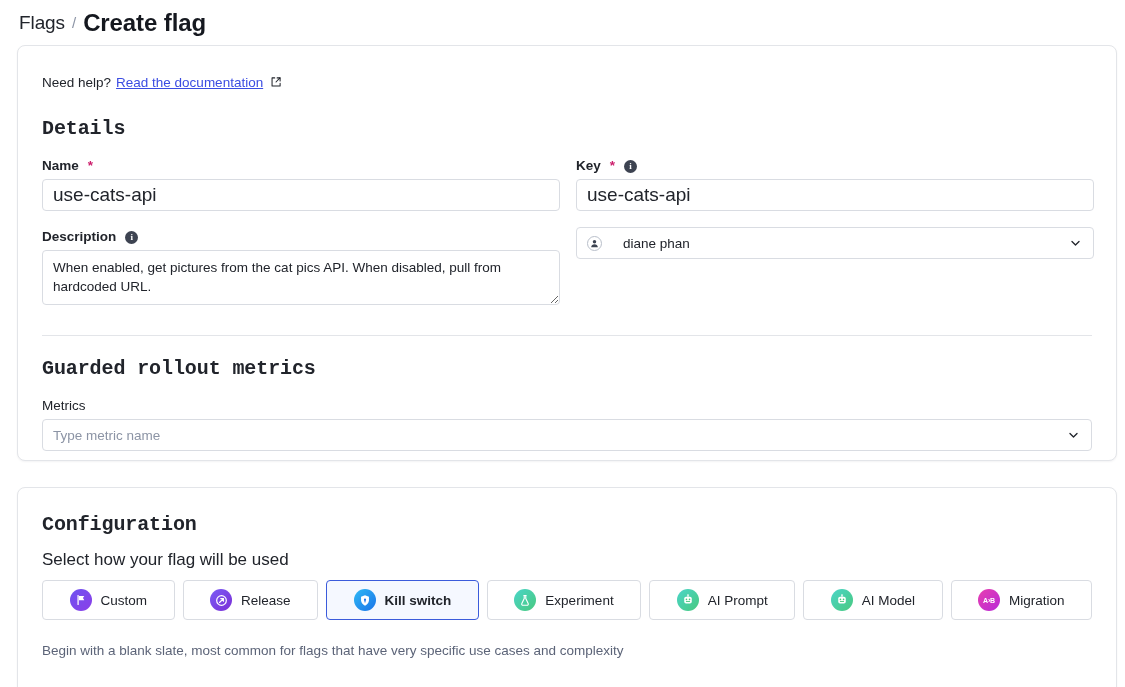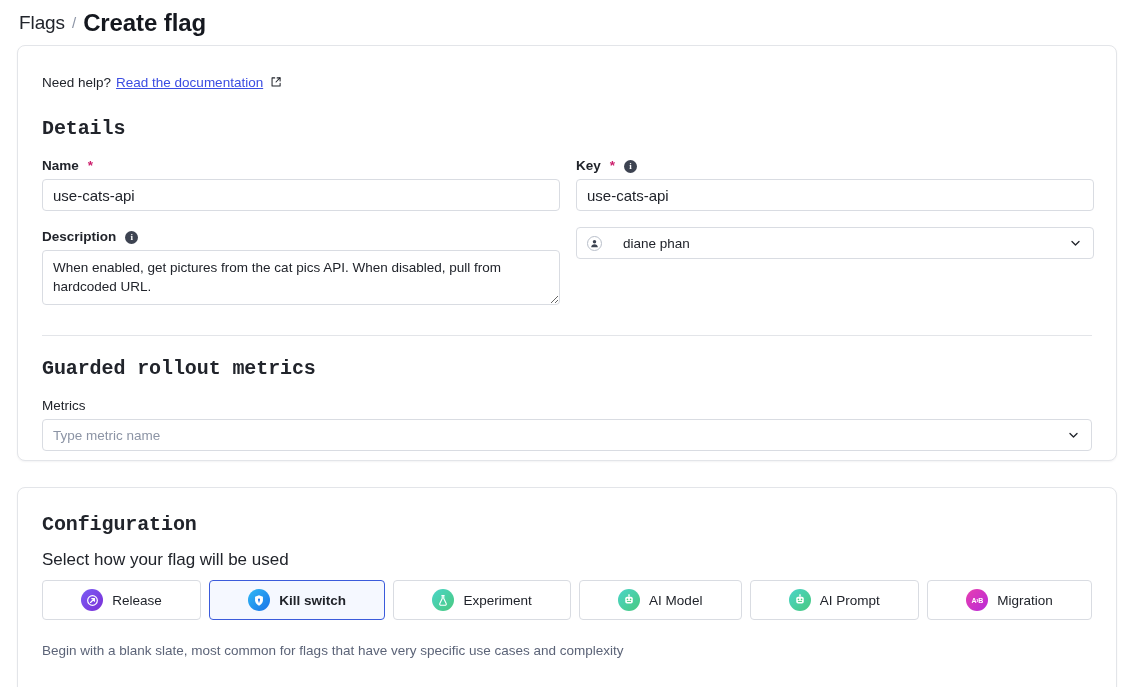--- a/index.html
+++ b/index.html
@@ -123,21 +123,21 @@
     line-height: 1;
     cursor: pointer;
   }
 
   .text-input {
     width: 100%;
     height: 32px;
     border: 1px solid #d9dce2;
     border-radius: 4px;
     background: #ffffff;
-    font-size: 15px;
+    font-size: 19px;
     font-family: "Liberation Sans", sans-serif;
     color: #21242b;
     padding: 0 10px;
     outline: none;
   }
   .text-input::placeholder { color: #8c94a5; }
 
   .textarea {
     width: 100%;
     height: 55px;
@@ -361,20 +361,29 @@
   </div>
 </div>
 
 <div class="card" id="config-card">
   <div class="card-inner" style="padding-top:25px;">
     <div class="section-title">Configuration</div>
     <div class="subtle-label">Select how your flag will be used</div>
 
     <div class="type-row" id="type-row">
         <div class="type-btn">
+          <span class="type-icon ic-custom">
+            <svg width="12" height="12" viewBox="0 0 14 14">
+              <path d="M3.6 1.8v10.4" stroke="#fff" stroke-width="1.5" stroke-linecap="round"></path>
+              <path d="M4.6 2.4h6.2l-1.5 2.4 1.5 2.4H4.6z" fill="#fff"></path>
+            </svg>
+          </span>
+          <span class="type-label">Custom</span>
+        </div>
+        <div class="type-btn">
           <span class="type-icon ic-release">
             <svg width="13" height="13" viewBox="0 0 14 14">
               <circle cx="7" cy="7" r="5.2" fill="none" stroke="#fff" stroke-width="1.3"></circle>
               <path d="M4.9 9.1l4.2-4.2M6.2 4.9h2.9v2.9" stroke="#fff" stroke-width="1.3" stroke-linecap="round" stroke-linejoin="round"></path>
             </svg>
           </span>
           <span class="type-label">Release</span>
         </div>
         <div class="type-btn selected">
           <span class="type-icon ic-killswitch">
@@ -386,48 +395,48 @@
           </span>
           <span class="type-label">Kill switch</span>
         </div>
         <div class="type-btn">
           <span class="type-icon ic-experiment">
             <svg width="12" height="13" viewBox="0 0 14 15">
               <path d="M5.6 1.7h2.8M6.1 1.7v3.6L3.3 10.9c-.5 1 .2 2.2 1.3 2.2h4.8c1.1 0 1.8-1.2 1.3-2.2L7.9 5.3V1.7" fill="none" stroke="#fff" stroke-width="1.3" stroke-linecap="round" stroke-linejoin="round"></path>
             </svg>
           </span>
           <span class="type-label">Experiment</span>
+        </div>
+        <div class="type-btn">
+          <span class="type-icon ic-aiprompt">
+            <svg width="12" height="12" viewBox="0 0 14 14">
+              <path d="M7 1.3v1.6" stroke="#fff" stroke-width="1.2" stroke-linecap="round"></path>
+              <circle cx="7" cy="1.1" r="0.85" fill="#fff"></circle>
+              <rect x="2.6" y="3.2" width="8.8" height="8" rx="2.1" fill="#fff"></rect>
+              <circle cx="5.2" cy="6.3" r="0.95" fill="#49c97f"></circle>
+              <circle cx="8.8" cy="6.3" r="0.95" fill="#49c97f"></circle>
+              <path d="M5.1 8.7h3.8" stroke="#49c97f" stroke-width="1.1" stroke-linecap="round"></path>
+            </svg>
+          </span>
+          <span class="type-label">AI Prompt</span>
         </div>
         <div class="type-btn">
           <span class="type-icon ic-aimodel">
             <svg width="12" height="12" viewBox="0 0 14 14">
               <path d="M7 1.3v1.6" stroke="#fff" stroke-width="1.2" stroke-linecap="round"></path>
               <circle cx="7" cy="1.1" r="0.85" fill="#fff"></circle>
               <rect x="2.6" y="3.2" width="8.8" height="8" rx="2.1" fill="#fff"></rect>
               <circle cx="5.2" cy="6.3" r="0.95" fill="#49c97f"></circle>
               <circle cx="8.8" cy="6.3" r="0.95" fill="#49c97f"></circle>
               <path d="M5.1 8.7h3.8" stroke="#49c97f" stroke-width="1.1" stroke-linecap="round"></path>
             </svg>
           </span>
           <span class="type-label">AI Model</span>
         </div>
         <div class="type-btn">
-          <span class="type-icon ic-aiprompt">
-            <svg width="12" height="12" viewBox="0 0 14 14">
-              <path d="M7 1.3v1.6" stroke="#fff" stroke-width="1.2" stroke-linecap="round"></path>
-              <circle cx="7" cy="1.1" r="0.85" fill="#fff"></circle>
-              <rect x="2.6" y="3.2" width="8.8" height="8" rx="2.1" fill="#fff"></rect>
-              <circle cx="5.2" cy="6.3" r="0.95" fill="#49c97f"></circle>
-              <circle cx="8.8" cy="6.3" r="0.95" fill="#49c97f"></circle>
-              <path d="M5.1 8.7h3.8" stroke="#49c97f" stroke-width="1.1" stroke-linecap="round"></path>
-            </svg>
-          </span>
-          <span class="type-label">AI Prompt</span>
-        </div>
-        <div class="type-btn">
           <span class="type-icon ic-migration">
             <span class="ab">A›B</span>
           </span>
           <span class="type-label">Migration</span>
         </div>
       </div>
 
     <div class="helper-text">Begin with a blank slate, most common for flags that have very specific use cases and complexity</div>
   </div>
 </div>

